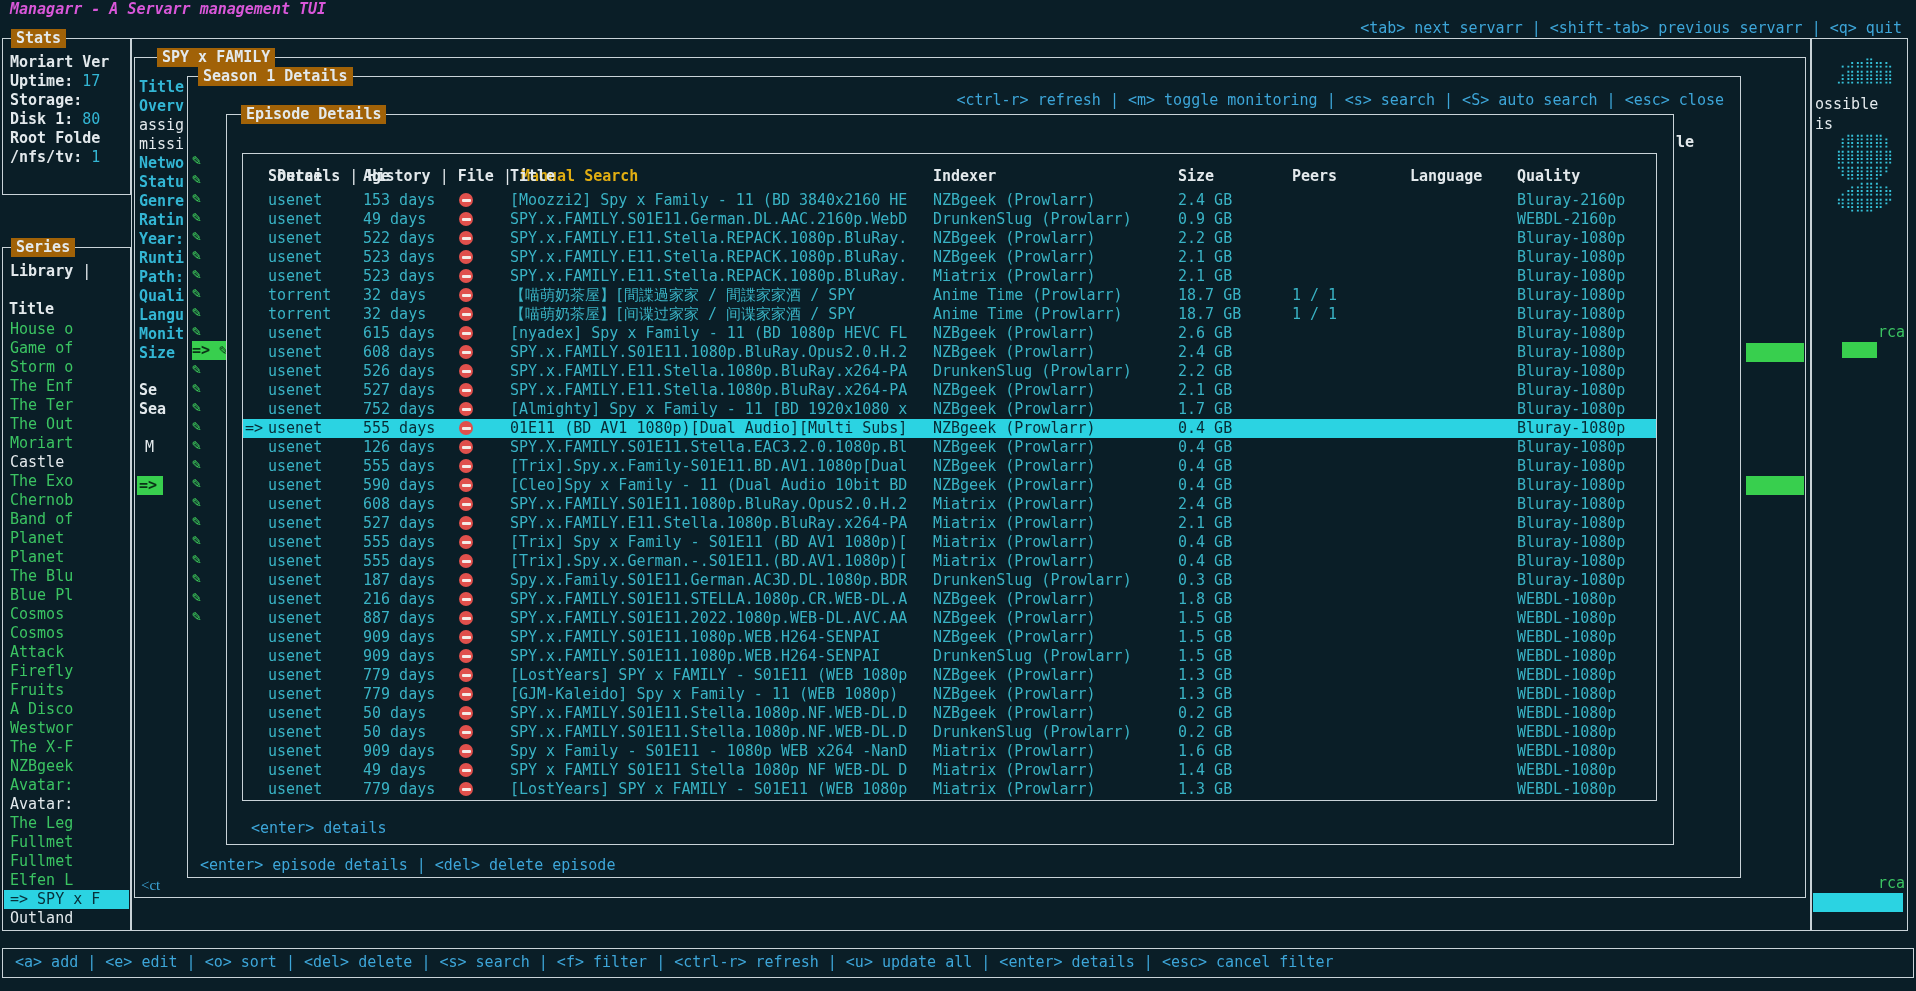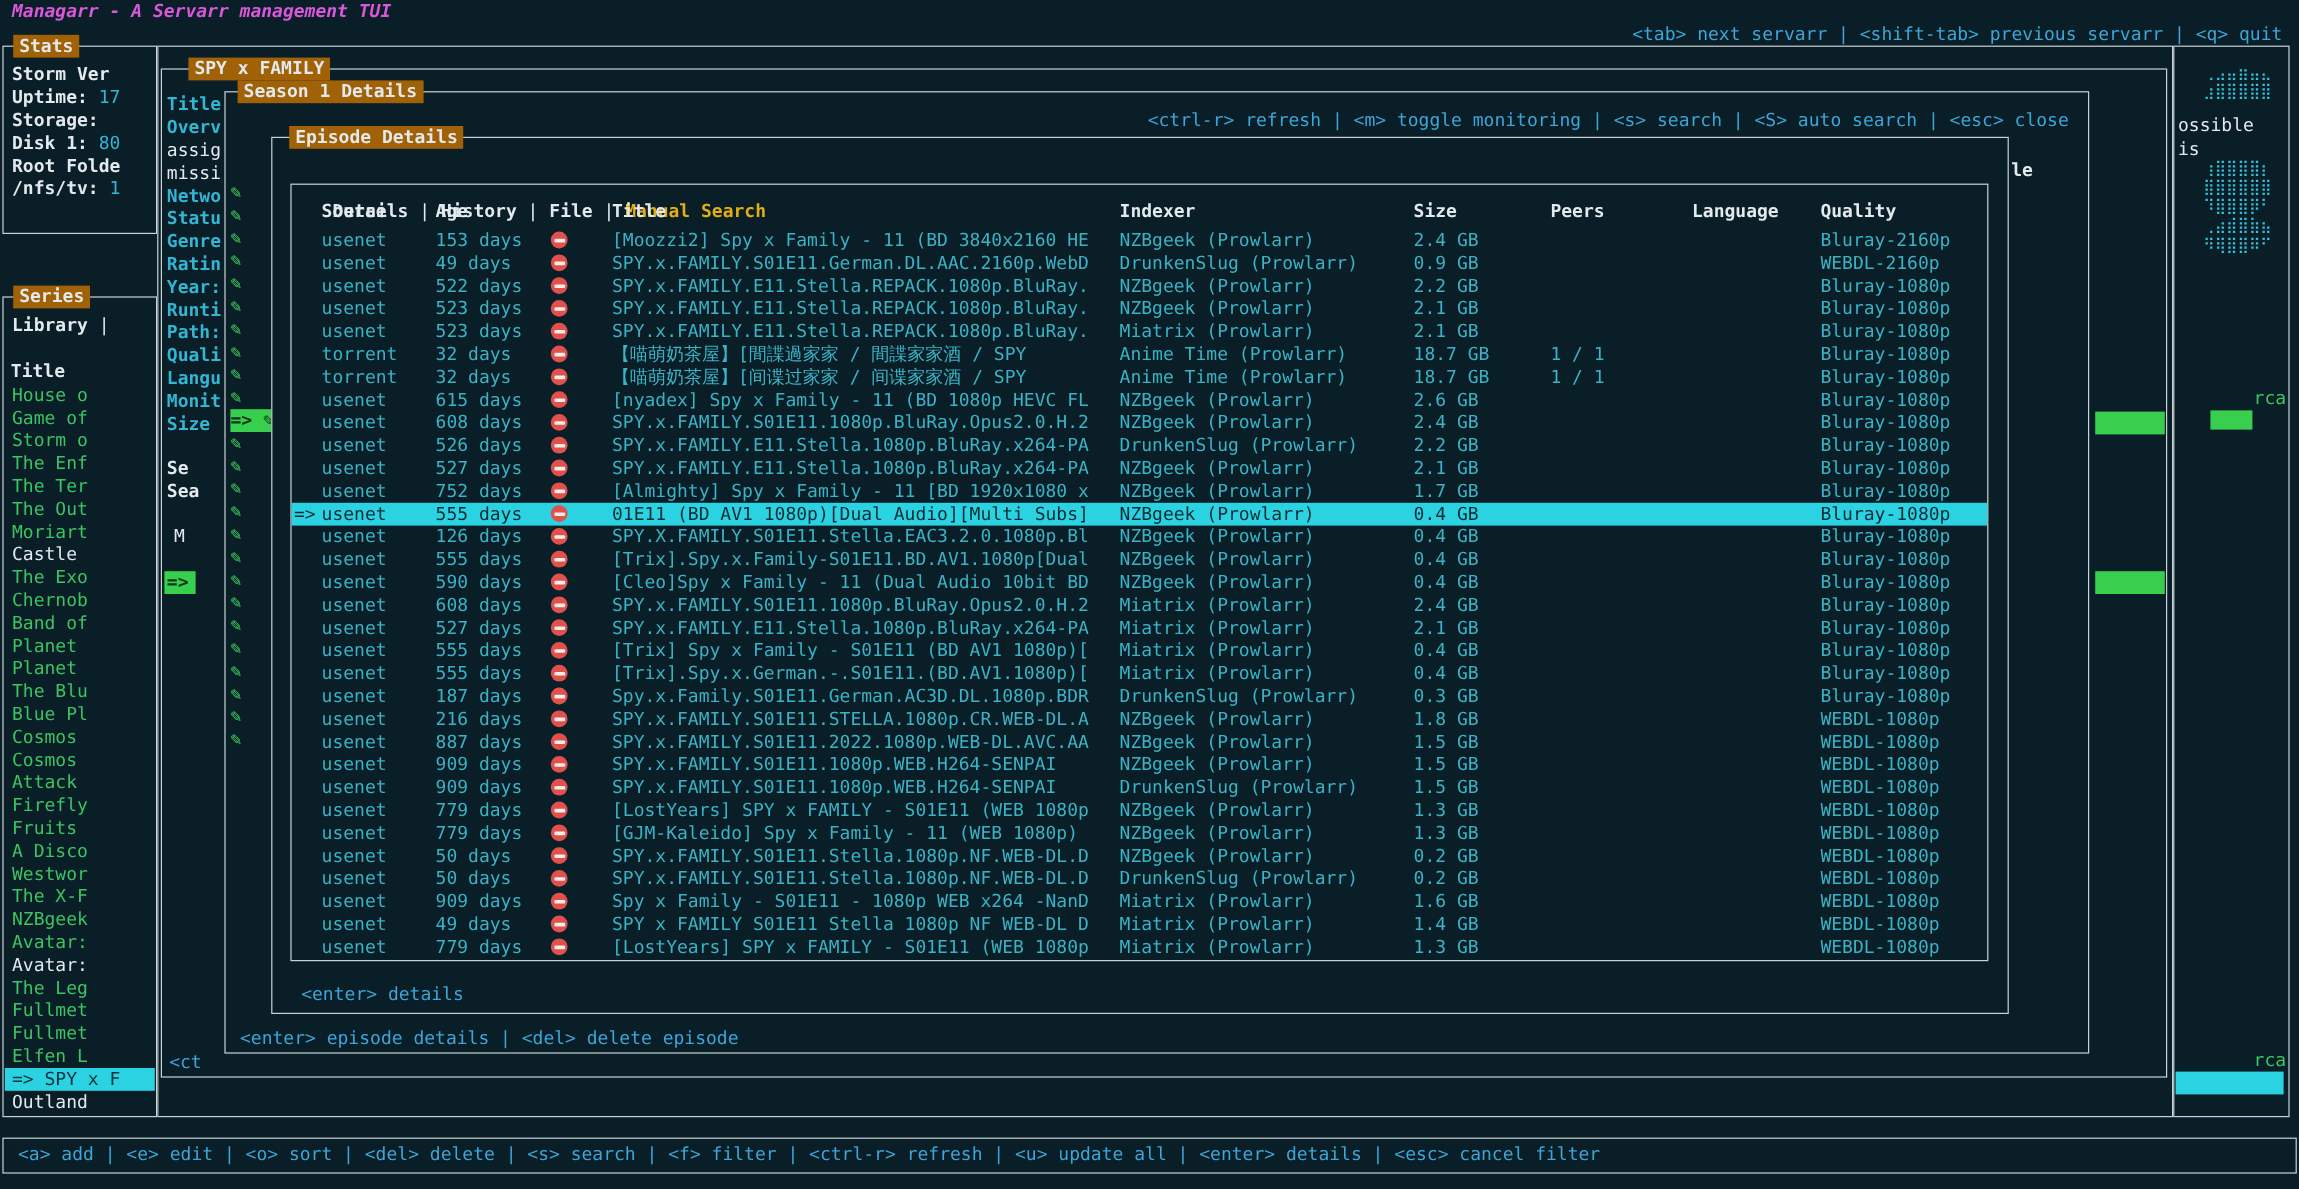--- a/index.html
+++ b/index.html
@@ -49,21 +49,21 @@
   #spy-box{left:134px;top:57px;width:1672px;height:841px;z-index:10;}
   #spy-fields{position:absolute;left:4px;top:20px;width:52px;}
   .frag-line{height:19px;white-space:pre;overflow:hidden;font-weight:bold;}
   .frag-line.white{font-weight:normal;}
   #spy-frag-se{position:absolute;left:4px;top:323px;color:#e3e9ec;font-weight:bold;}
   #spy-frag-sea{position:absolute;left:4px;top:342px;color:#e3e9ec;font-weight:bold;}
   #spy-frag-m{position:absolute;left:10px;top:380px;color:#e3e9ec;}
   #spy-arrow-chip{position:absolute;left:2px;top:418px;width:26px;height:19px;background:#38cf4e;color:#0a3317;font-weight:bold;padding-left:2px;box-sizing:border-box;}
   #spy-gbar1{left:1611px;top:285px;width:58px;height:19px;}
   #spy-gbar2{left:1611px;top:418px;width:58px;height:19px;}
-  #spy-bottom-kb{position:absolute;left:6px;top:818px;}
+  #spy-bottom-kb{position:absolute;left:6px;top:818px;font-family:Liberation Serif, serif;}
   
   #season-box{left:187px;top:76px;width:1554px;height:802px;z-index:20;}
   #season-tabs,#episode-tabs{position:absolute;left:14px;top:14px;white-space:pre;}
   .ptab{font-weight:bold;color:#e3e9ec;}
   .ptab.active{color:#e2ae12;}
   .ptab+.ptab::before{content:" | ";color:#e3e9ec;font-weight:normal;}
   #season-kb{position:absolute;right:16px;top:14px;}
   #season-frag-le{position:absolute;left:1488px;top:56px;color:#e3e9ec;font-weight:bold;}
   #season-markers{position:absolute;left:4px;top:74px;width:40px;}
   .marker-row{height:19px;white-space:pre;overflow:hidden;color:#41d95e;font-family:"DejaVu Sans Mono","DejaVu Sans",monospace;}
@@ -101,21 +101,21 @@
     
   <span class="ttab">Radarr</span><span class="ttab active">Sonarr</span></div>
   <div id="top-keybinds" class="kb">&lt;tab&gt; next servarr | &lt;shift-tab&gt; previous servarr | &lt;q&gt; quit</div>
 
   <div class="box" id="main-box"></div>
 
   <div class="box" id="stats-box">
     <span class="ptitle">Stats</span>
     <div id="stats-lines">
 
-    <div class="stat-line"><span class="lbl">Storm Ver</span><span class="val"></span></div>
+    <div class="stat-line"><span class="lbl">Moriart Ver</span><span class="val"></span></div>
         <div class="stat-line"><span class="lbl">Uptime: </span><span class="val">17</span></div>
         <div class="stat-line"><span class="lbl">Storage:</span><span class="val"></span></div>
         <div class="stat-line"><span class="lbl">Disk 1: </span><span class="val">80</span></div>
         <div class="stat-line"><span class="lbl">Root Folde</span><span class="val"></span></div>
         <div class="stat-line"><span class="lbl">/nfs/tv: </span><span class="val">1</span></div>
       </div>
   </div>
 
   <div class="box" id="series-box">
     <span class="ptitle">Series</span>

